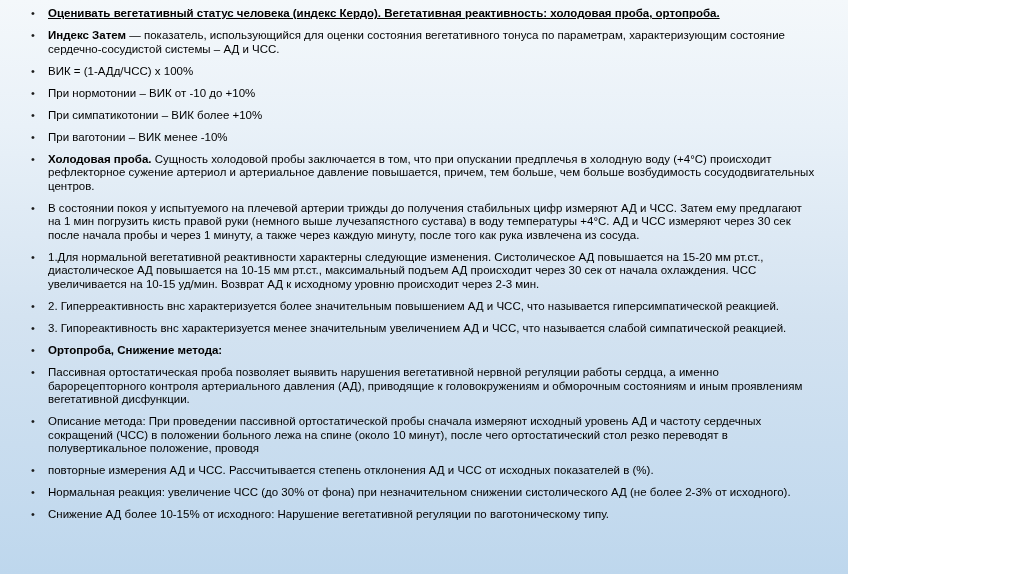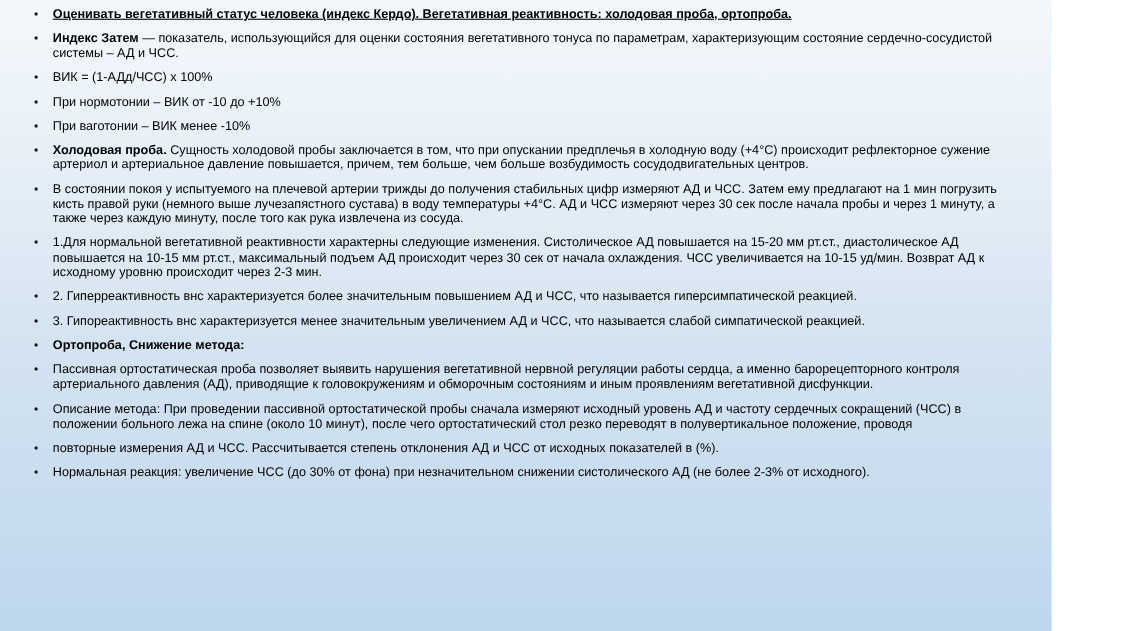--- a/index.html
+++ b/index.html
@@ -1,21 +1,21 @@
 <!DOCTYPE html>
 <html><head>
 <meta charset="utf-8">
 <style>
   html, body {
     margin: 0;
     padding: 0;
   }
   .slide {
     position: relative;
-    width: 956px;
+    width: 848px;
     height: 574px;
     box-sizing: border-box;
     overflow: hidden;
     background: linear-gradient(180deg, #f4f8fb 0%, #e9f1f8 22%, #d4e3f1 55%, #bed7ed 100%);
     font-family: "Liberation Sans", "DejaVu Sans", sans-serif;
     color: #000000;
     padding: 7px 32px 0 30px;
   }
   ul.bullets {
     list-style: none;
@@ -44,25 +44,27 @@
 </style>
 </head>
 <body>
 
 <div class="slide">
   <ul class="bullets">
     <li class="title"><span class="b">Оценивать вегетативный статус человека (индекс Кердо). Вегетативная реактивность: холодовая проба, ортопроба.</span><span></span></li>
     <li><span class="b">Индекс Затем</span><span> — показатель, использующийся для оценки состояния вегетативного тонуса по параметрам, характеризующим состояние сердечно-сосудистой системы – АД и ЧСС.</span></li>
     <li><span class="b"></span><span>ВИК = (1-АДд/ЧСС) х 100%</span></li>
     <li><span class="b"></span><span>При нормотонии – ВИК от -10 до +10%</span></li>
+    <li><span class="b"></span><span>При симпатикотонии – ВИК более +10%</span></li>
     <li><span class="b"></span><span>При ваготонии – ВИК менее -10%</span></li>
     <li><span class="b">Холодовая проба.</span><span> Сущность холодовой пробы заключается в том, что при опускании предплечья в холодную воду (+4°С) происходит рефлекторное сужение артериол и артериальное давление повышается, причем, тем больше, чем больше возбудимость сосудодвигательных центров.</span></li>
     <li><span class="b"></span><span>В состоянии покоя у испытуемого на плечевой артерии трижды до получения стабильных цифр измеряют АД и ЧСС. Затем ему предлагают на 1 мин погрузить кисть правой руки (немного выше лучезапястного сустава) в воду температуры +4°С. АД и ЧСС измеряют через 30 сек после начала пробы и через 1 минуту, а также через каждую минуту, после того как рука извлечена из сосуда.</span></li>
     <li><span class="b"></span><span>1.Для нормальной вегетативной реактивности характерны следующие изменения. Систолическое АД повышается на 15-20 мм рт.ст., диастолическое АД повышается на 10-15 мм рт.ст., максимальный подъем АД происходит через 30 сек от начала охлаждения. ЧСС увеличивается на 10-15 уд/мин. Возврат АД к исходному уровню происходит через 2-3 мин.</span></li>
     <li><span class="b"></span><span>2. Гиперреактивность внс характеризуется более значительным повышением АД и ЧСС, что называется гиперсимпатической реакцией.</span></li>
     <li><span class="b"></span><span>3. Гипореактивность внс характеризуется менее значительным увеличением АД и ЧСС, что называется слабой симпатической реакцией.</span></li>
     <li><span class="b">Ортопроба, Снижение метода:</span><span></span></li>
     <li><span class="b"></span><span>Пассивная ортостатическая проба позволяет выявить нарушения вегетативной нервной регуляции работы сердца, а именно барорецепторного контроля артериального давления (АД), приводящие к головокружениям и обморочным состояниям и иным  проявлениям вегетативной дисфункции.</span></li>
     <li><span class="b"></span><span>Описание метода: При проведении пассивной ортостатической пробы сначала измеряют исходный уровень АД и частоту сердечных сокращений (ЧСС) в положении больного лежа на спине (около 10 минут), после чего ортостатический стол резко переводят в полувертикальное положение, проводя</span></li>
     <li><span class="b"></span><span>повторные измерения АД и ЧСС. Рассчитывается степень отклонения АД и ЧСС от исходных показателей в (%).</span></li>
     <li><span class="b"></span><span>Нормальная реакция: увеличение ЧСС (до 30% от фона) при незначительном снижении систолического АД (не более 2-3% от исходного).</span></li>
+    <li><span class="b"></span><span>Снижение АД более 10-15% от исходного: Нарушение вегетативной регуляции по ваготоническому типу.</span></li>
   </ul>
 </div>
 
 </body></html>

